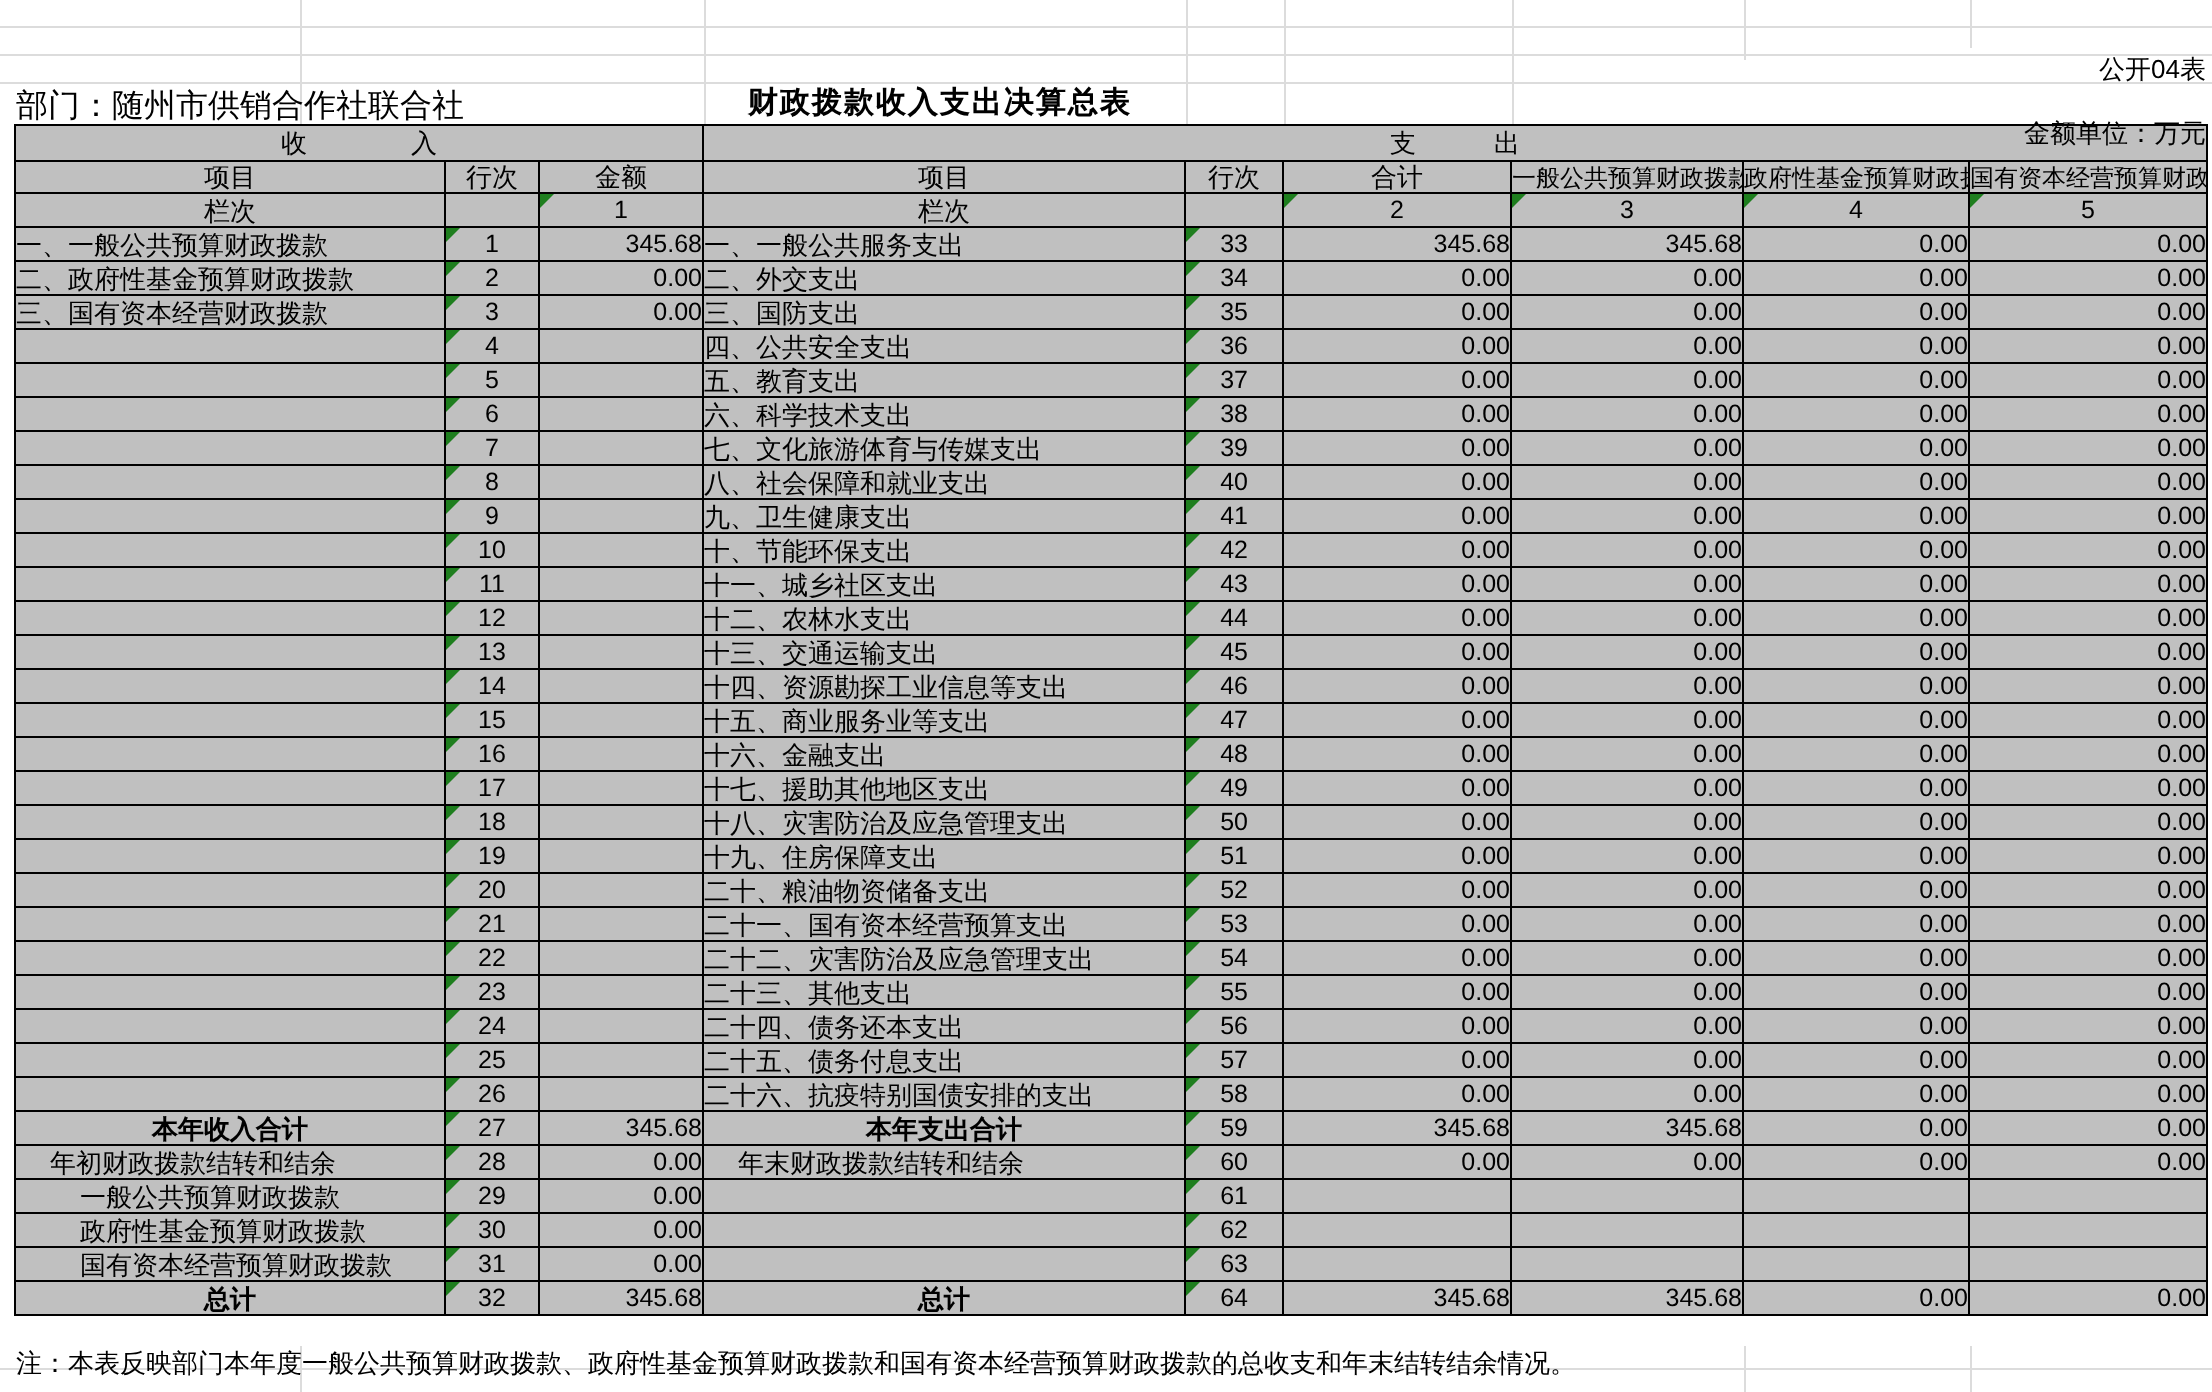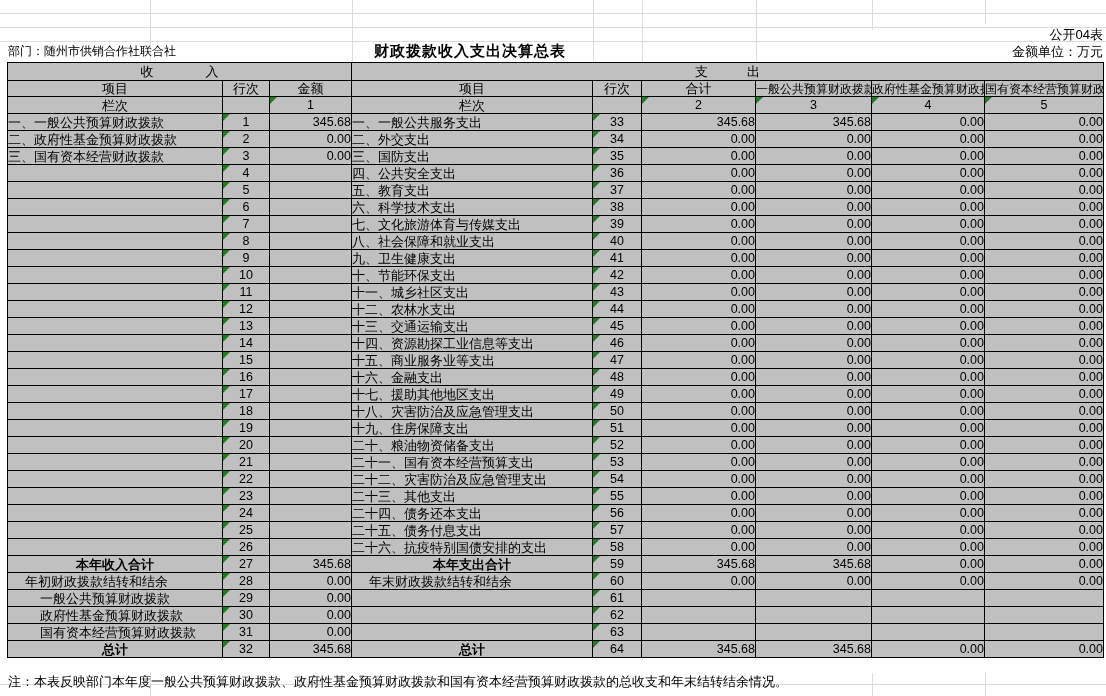--- a/index.html
+++ b/index.html
@@ -12,22 +12,22 @@
     font-family:"Liberation Sans","DejaVu Sans",sans-serif;
     color:#000;
   }
   
   .bgv{position:absolute;width:1px;background:var(--grid);z-index:0;}
   .bgh{position:absolute;height:1px;background:var(--grid);z-index:0;}
 
   .page-title{position:absolute;top:6px;left:0;width:940px;text-align:center;
     font-size:15px;font-weight:bold;letter-spacing:1px;z-index:2;margin-top:36px;}
   .table-code{position:absolute;top:26px;right:3px;font-size:13px;z-index:2;}
-  .dept{position:absolute;top:43px;left:8px;font-size:12px;z-index:2;}
-  .unit{position:absolute;top:43px;right:3px;font-size:13px;z-index:2;margin-left:44px;}
+  .dept{position:absolute;top:43px;left:8px;font-size:16px;z-index:2;}
+  .unit{position:absolute;top:58px;right:3px;font-size:13px;z-index:2;margin-left:44px;}
 
   table.sheet{
     position:absolute;left:7px;top:62px;width:1097px;
     border-collapse:collapse;table-layout:fixed;z-index:1;
     font-size:13px;line-height:15px;
   }
   table.sheet td{
     border:1px solid var(--bd);height:17px;padding:0;position:relative;
     overflow:hidden;white-space:nowrap;background:var(--fill);
     vertical-align:middle;

